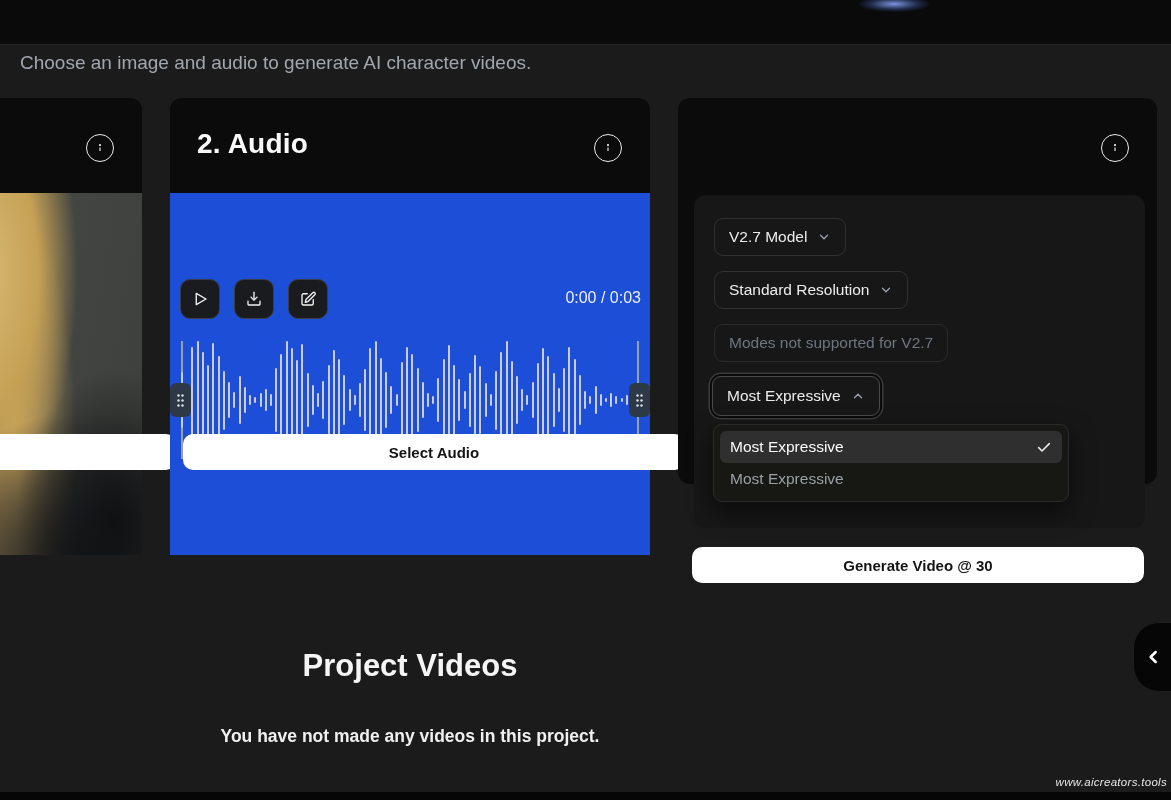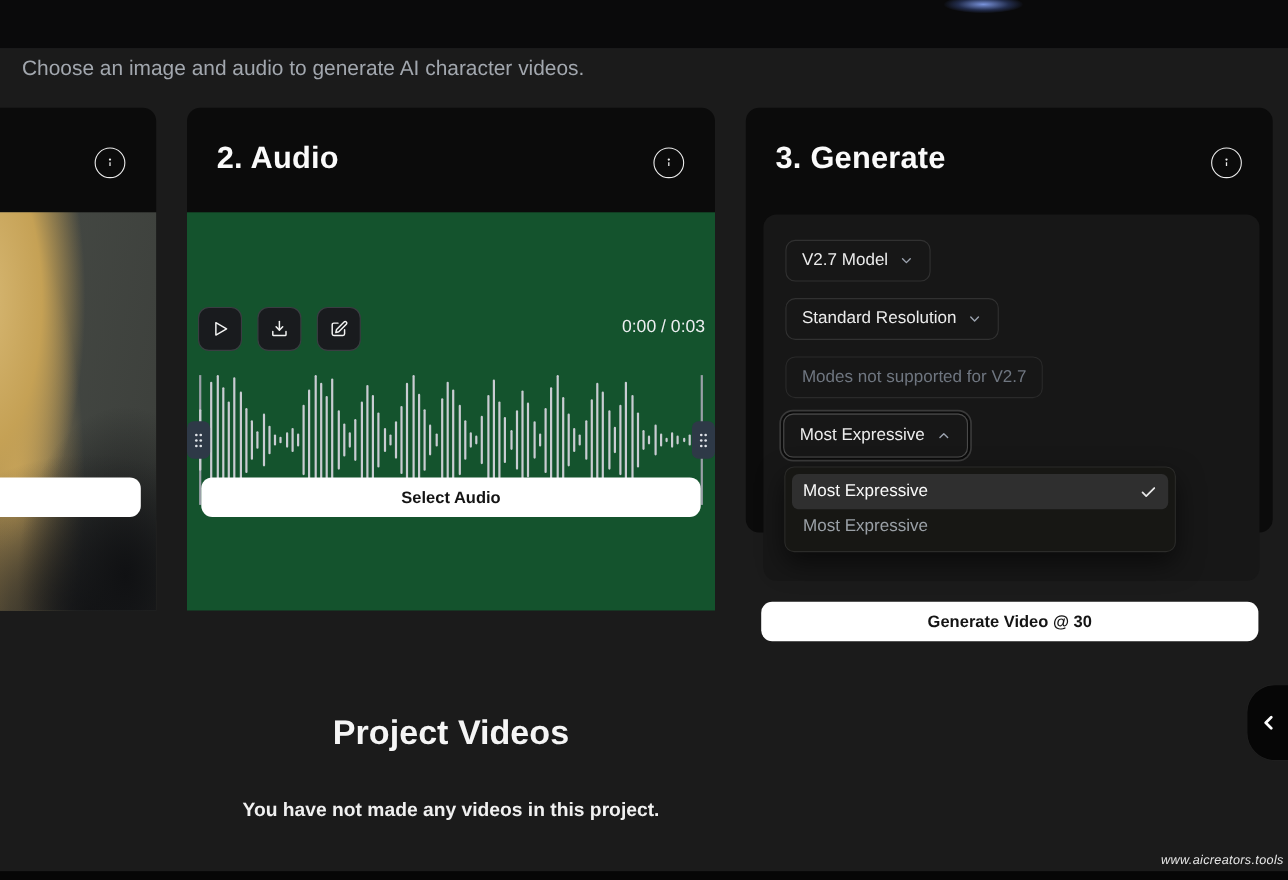--- a/index.html
+++ b/index.html
@@ -27,34 +27,34 @@
     background:
       radial-gradient(140px 220px at 452px 330px, #101113 0%, rgba(16,17,19,0) 70%),
       radial-gradient(230px 190px at 420px 362px, #17181a 0%, rgba(23,24,26,0) 75%),
       radial-gradient(120px 300px at 322px 80px,  #d7b874 0%, #c5a155 45%, rgba(197,161,85,0) 78%),
       radial-gradient(90px 340px  at 352px 250px, #cfa95e 0%, rgba(207,169,94,0) 70%),
       radial-gradient(70px 260px  at 300px 300px, #b9914a 0%, rgba(185,145,74,0) 72%),
       linear-gradient(100deg, #8a6b38 0%, #43463f 34%, #474b46 60%, #3c3f3b 100%);}
   #card-image .white-btn{left:13px;right:14px;}
   
   #card-audio{left:170px;width:480px;}
-  .audio-body{position:absolute;left:0;top:95px;width:480px;height:362px;background:#14532d;}
+  .audio-body{position:absolute;left:0;top:95px;width:480px;height:362px;background:#1d4ed8;}
   .audio-controls{position:absolute;left:10px;top:86px;display:flex;gap:14px;}
   .icon-btn{width:40px;height:40px;border-radius:10px;background:#191b1e;border:1px solid #3a3d42;
     display:flex;align-items:center;justify-content:center;color:#f2f2f2;cursor:pointer;padding:0;}
   .audio-time{position:absolute;right:9px;top:96px;font-size:16px;color:#eceef0;}
   .waveform-wrap{position:absolute;left:6px;top:146px;width:468px;height:122px;}
   .waveform{position:absolute;left:5px;right:5px;top:0;height:122px;display:flex;align-items:center;justify-content:space-between;}
   .wf-bar{width:2px;border-radius:1px;background:#c9ccd2;flex:0 0 auto;}
   .trim-line{position:absolute;top:2px;width:2px;height:118px;background:#9aa0a8;}
   .trim-line.left{left:5px;} .trim-line.right{right:5px;}
   .wf-handle{position:absolute;top:44px;width:21px;height:34px;border-radius:6px;background:#2e3947;cursor:ew-resize;
     display:flex;align-items:center;justify-content:center;}
   .wf-handle.left{left:-6px;} .wf-handle.right{right:-6px;}
-  .card-footer{position:absolute;left:0;bottom:0;width:100%;height:65px;}
+  .card-footer{position:absolute;left:0;bottom:0;width:100%;height:65px;padding-left:48px;}
   .white-btn{position:absolute;left:13px;right:13px;top:15px;height:36px;border-radius:10px;background:#ffffff;border:none;
     font-family:"Liberation Sans",sans-serif;font-size:15px;font-weight:700;color:#141414;cursor:pointer;}
   
   #card-generate{left:678px;width:479px;}
   .gen-panel{position:absolute;left:16px;top:97px;width:451px;height:333px;background:#171717;border-radius:12px;}
   .dd-btn{position:absolute;height:38px;box-sizing:border-box;border-radius:9px;border:1px solid #313131;background:transparent;
     color:#ececec;font-family:"Liberation Sans",sans-serif;font-size:15.5px;display:flex;align-items:center;gap:10px;
     padding:0 14px;cursor:pointer;}
   .dd-btn .chev{color:#9ca3af;display:flex;}
   .dd-disabled{color:#6f7680;border-color:#2a2a2a;cursor:default;text-align:right;}
@@ -252,21 +252,20 @@
       </div>
     </div>
   </div>
   <div class="card-footer">
     <button class="white-btn">Select Audio</button>
   </div>
 </div>
 
 <div class="card" id="card-generate">
   <div class="card-header">
-    <div class="card-title">3. Generate</div>
     <button class="info-btn">
       <svg width="16" height="16" viewBox="0 0 24 24" fill="none" stroke="currentColor" stroke-width="2">
         <circle cx="12" cy="7" r="0.8" fill="currentColor"></circle>
           <line x1="12" y1="11" x2="12" y2="17"></line>
       </svg>
     </button>
   </div>
 
   <div class="gen-panel">
     <button class="dd-btn" style="left:20px;top:23px;">

